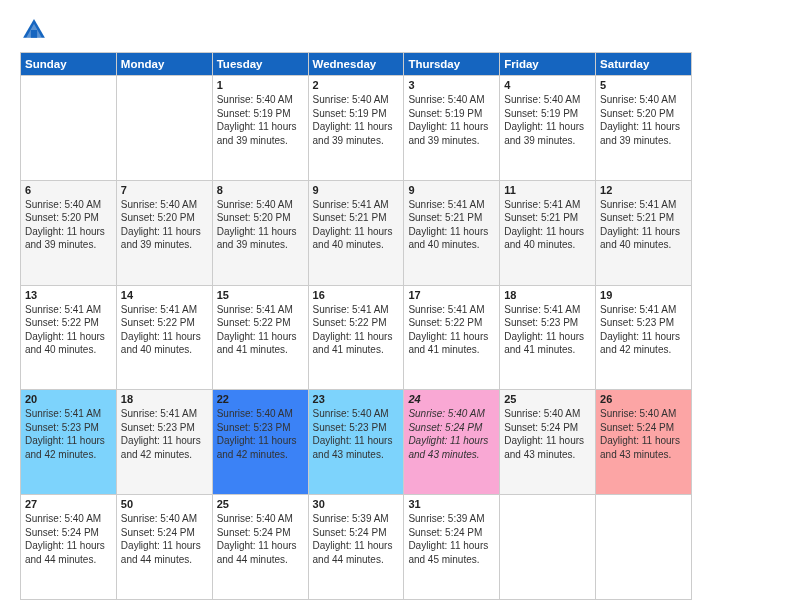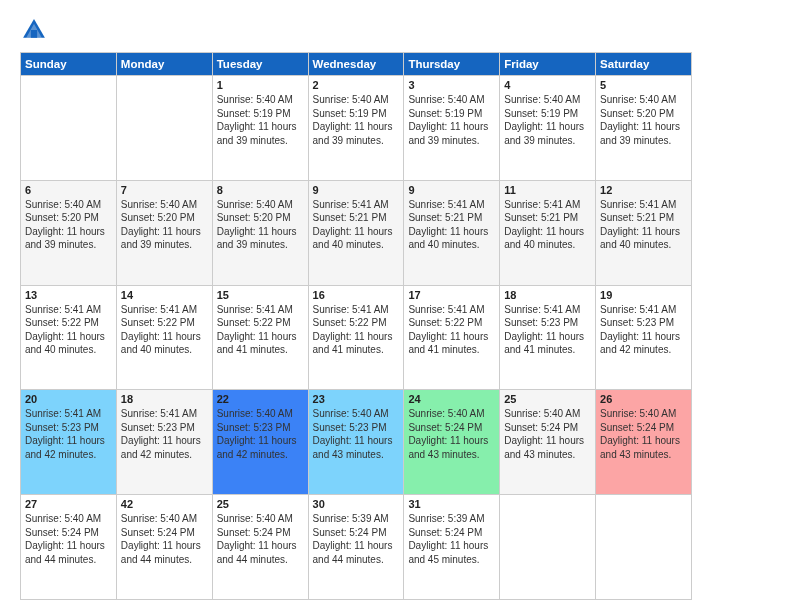--- a/index.html
+++ b/index.html
@@ -267,21 +267,21 @@
             <div class="day-info">Sunrise: 5:40 AM
 Sunset: 5:23 PM
 Daylight: 11 hours and 42 minutes.</div>
           </td>
           <td style="background: #7dd3fc;">
             <span class="day-num">23</span>
             <div class="day-info">Sunrise: 5:40 AM
 Sunset: 5:23 PM
 Daylight: 11 hours and 43 minutes.</div>
           </td>
-          <td style="background: #86efac;">
+          <td style="background: #f9a8d4; font-style: italic;">
             <span class="day-num">24</span>
             <div class="day-info">Sunrise: 5:40 AM
 Sunset: 5:24 PM
 Daylight: 11 hours and 43 minutes.</div>
           </td>
           <td style="background: rgb(245, 245, 245);">
             <span class="day-num">25</span>
             <div class="day-info">Sunrise: 5:40 AM
 Sunset: 5:24 PM
 Daylight: 11 hours and 43 minutes.</div>
@@ -294,21 +294,21 @@
           </td>
         </tr>
         <tr>
           <td>
             <span class="day-num">27</span>
             <div class="day-info">Sunrise: 5:40 AM
 Sunset: 5:24 PM
 Daylight: 11 hours and 44 minutes.</div>
           </td>
           <td>
-            <span class="day-num">42</span>
+            <span class="day-num">50</span>
             <div class="day-info">Sunrise: 5:40 AM
 Sunset: 5:24 PM
 Daylight: 11 hours and 44 minutes.</div>
           </td>
           <td>
             <span class="day-num">25</span>
             <div class="day-info">Sunrise: 5:40 AM
 Sunset: 5:24 PM
 Daylight: 11 hours and 44 minutes.</div>
           </td>

